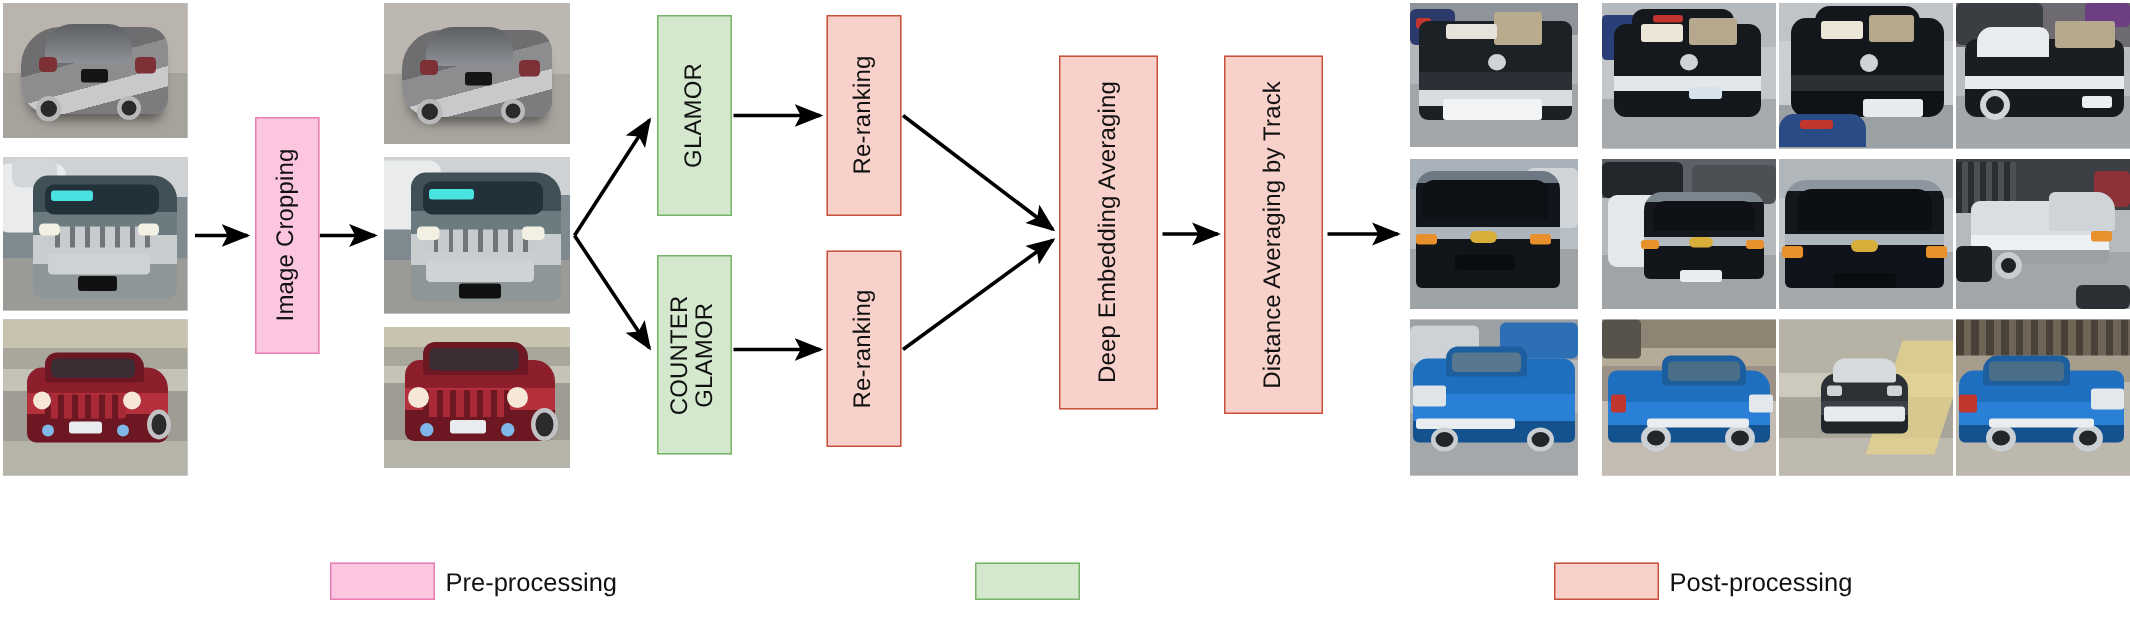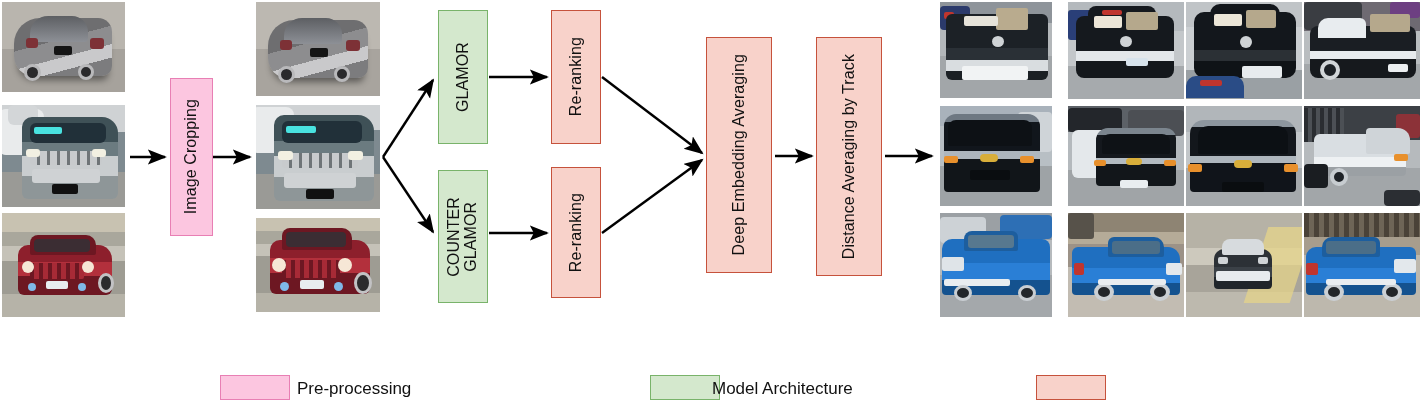--- a/index.html
+++ b/index.html
@@ -317,17 +317,17 @@
     <div class="car" style="left:90px;top:46px;width:22px;height:14px;background:#e3e8ec;border-radius:2px;"></div>
     <div class="car" style="left:20px;top:70px;width:20px;height:18px;border-radius:50%;background:#22262a;border:4px solid #cbd0d4;box-sizing:border-box;"></div>
     <div class="car" style="left:78px;top:70px;width:20px;height:18px;border-radius:50%;background:#22262a;border:4px solid #cbd0d4;box-sizing:border-box;"></div>
     <div class="car" style="left:22px;top:66px;width:70px;height:6px;background:#e9edf0;border-radius:2px;"></div>
   </div>
 
   <div class="legend-sw" style="left:220px;top:375px;width:70px;height:25px;background:#fcc6e0;border-color:#e87fb4;"></div>
   <div class="legend-tx" style="left:297px;top:379px;">Pre-processing</div>
 
   <div class="legend-sw" style="left:650px;top:375px;width:70px;height:25px;background:#d4e8cd;border-color:#79b36a;"></div>
-  <div class="legend-tx" style="left:712px;top:379px;">Model Architecture</div>
 
   <div class="legend-sw" style="left:1036px;top:375px;width:70px;height:25px;background:#f8d2ca;border-color:#c6523c;"></div>
+  <div class="legend-tx" style="left:1113px;top:379px;">Post-processing</div>
 
 </div>
 
 </body></html>

